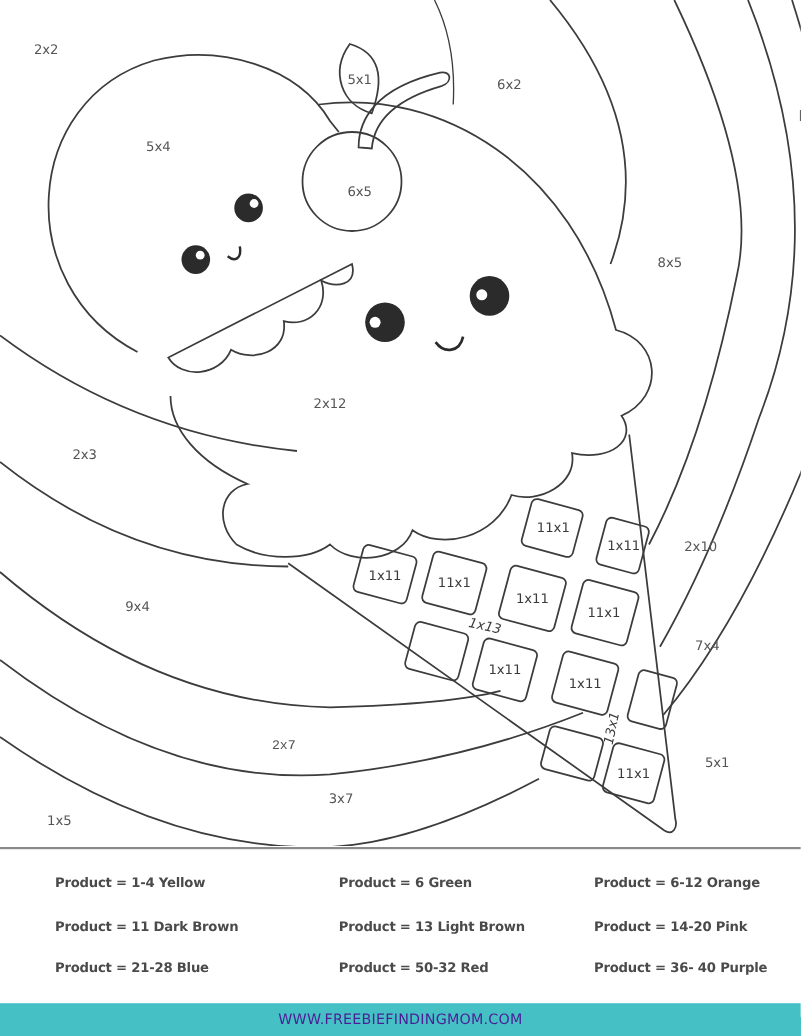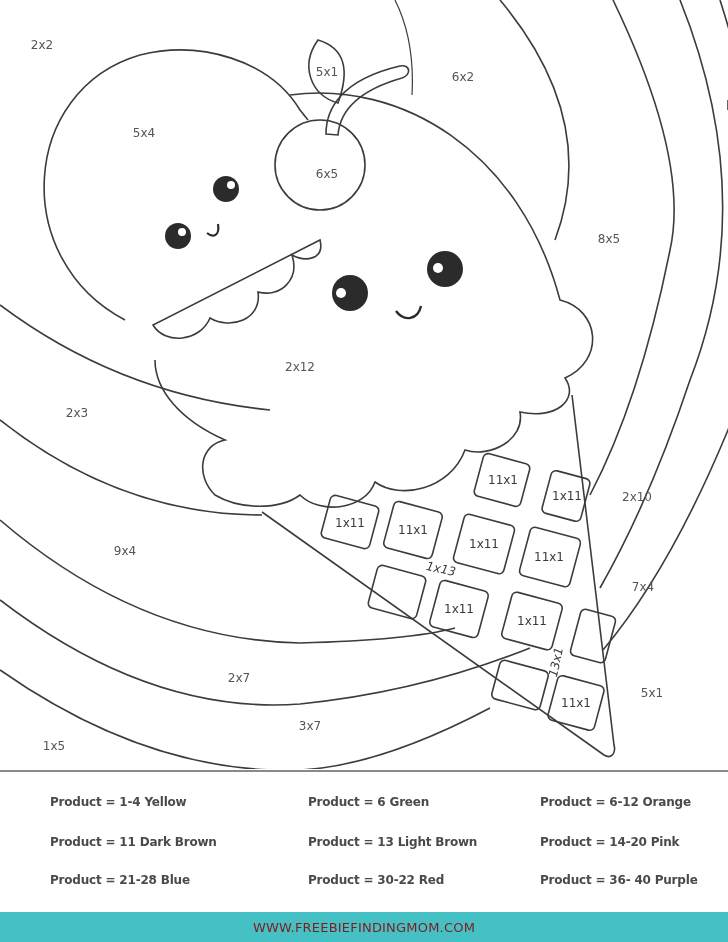--- a/index.html
+++ b/index.html
@@ -4,21 +4,21 @@
 <style>
   html,body{margin:0;padding:0;background:#fff;}
   body{width:728px;height:942px;position:relative;overflow:hidden;font-family:"Liberation Sans",sans-serif;}
   #art{position:absolute;left:0;top:0;width:725px;height:770px;}
   .lbl{position:absolute;font-family:"DejaVu Sans",sans-serif;font-size:12px;color:#555;white-space:nowrap;transform:translate(-50%,-50%);}
   .lbl.dark{color:#3a3a3a;}
   #divider{position:absolute;left:0;top:770px;width:728px;height:2px;background:#8a8a8a;}
   #legend{position:absolute;left:16px;top:772px;width:720px;height:140px;}
   .leg{position:absolute;font-family:"DejaVu Sans",sans-serif;font-size:12px;font-weight:bold;color:#4a4a4a;white-space:nowrap;letter-spacing:-0.2px;}
   #footer{position:absolute;left:0;top:912px;width:728px;height:30px;background:#45c1c6;display:flex;align-items:center;justify-content:center;}
-  #footer span{color:#7f1d1d;font-family:"DejaVu Sans",sans-serif;font-size:13px;letter-spacing:0.2px;}
+  #footer span{color:#4c1d95;font-family:"DejaVu Sans",sans-serif;font-size:13px;letter-spacing:0.2px;}
 </style>
 </head>
 <body>
 
 <div id="art">
   <svg width="728" height="770" viewBox="0 0 728 770">
     <defs>
       <clipPath id="artclip">
           <rect x="0" y="0" width="728" height="769"></rect>
         </clipPath>
@@ -86,21 +86,21 @@
   <span class="lbl" style="left:327px;top:72px;">5x1</span>
   <span class="lbl" style="left:463px;top:66px;margin-top:11px;">6x2</span>
   <span class="lbl" style="left:144px;top:133px;">5x4</span>
   <span class="lbl" style="left:327px;top:174px;">6x5</span>
   <span class="lbl" style="left:609px;top:239px;text-align:center;">8x5</span>
   <span class="lbl" style="left:300px;top:367px;text-align:right;">2x12</span>
   <span class="lbl" style="left:77px;top:413px;">2x3</span>
   <span class="lbl" style="left:637px;top:497px;">2x10</span>
   <span class="lbl" style="left:125px;top:551px;">9x4</span>
   <span class="lbl" style="left:632px;top:587px;margin-left:11px;">7x4</span>
-  <span class="lbl" style="left:239px;top:678px;">2x7</span>
+  <span class="lbl" style="left:258px;top:678px;font-family:Liberation Mono, monospace;">2x7</span>
   <span class="lbl" style="left:652px;top:693px;">5x1</span>
   <span class="lbl" style="left:310px;top:726px;">3x7</span>
   <span class="lbl" style="left:54px;top:746px;text-align:right;">1x5</span>
 
   
   <span class="lbl dark" style="left:503px;top:480px;">11x1</span>
   <span class="lbl dark" style="left:567px;top:496px;">1x11</span>
   <span class="lbl dark" style="left:350px;top:523px;">1x11</span>
   <span class="lbl dark" style="left:413px;top:530px;">11x1</span>
   <span class="lbl dark" style="left:484px;top:544px;">1x11</span>
@@ -117,19 +117,19 @@
 <div id="divider"></div>
 
 <div id="legend">
   <span class="leg" style="left:34px;top:23px;">Product = 1-4 Yellow</span>
   <span class="leg" style="left:292px;top:23px;">Product = 6 Green</span>
   <span class="leg" style="left:524px;top:23px;">Product = 6-12 Orange</span>
   <span class="leg" style="left:34px;top:63px;">Product = 11 Dark Brown</span>
   <span class="leg" style="left:292px;top:63px;">Product = 13 Light Brown</span>
   <span class="leg" style="left:524px;top:63px;">Product = 14-20 Pink</span>
   <span class="leg" style="left:34px;top:101px;">Product = 21-28 Blue</span>
-  <span class="leg" style="left:292px;top:101px;">Product = 30-22 Red</span>
+  <span class="leg" style="left:292px;top:101px;">Product = 50-32 Red</span>
   <span class="leg" style="left:524px;top:101px;">Product = 36- 40 Purple</span>
 </div>
 
 <div id="footer">
   <span>WWW.FREEBIEFINDINGMOM.COM</span>
 </div>
 
 </body></html>

